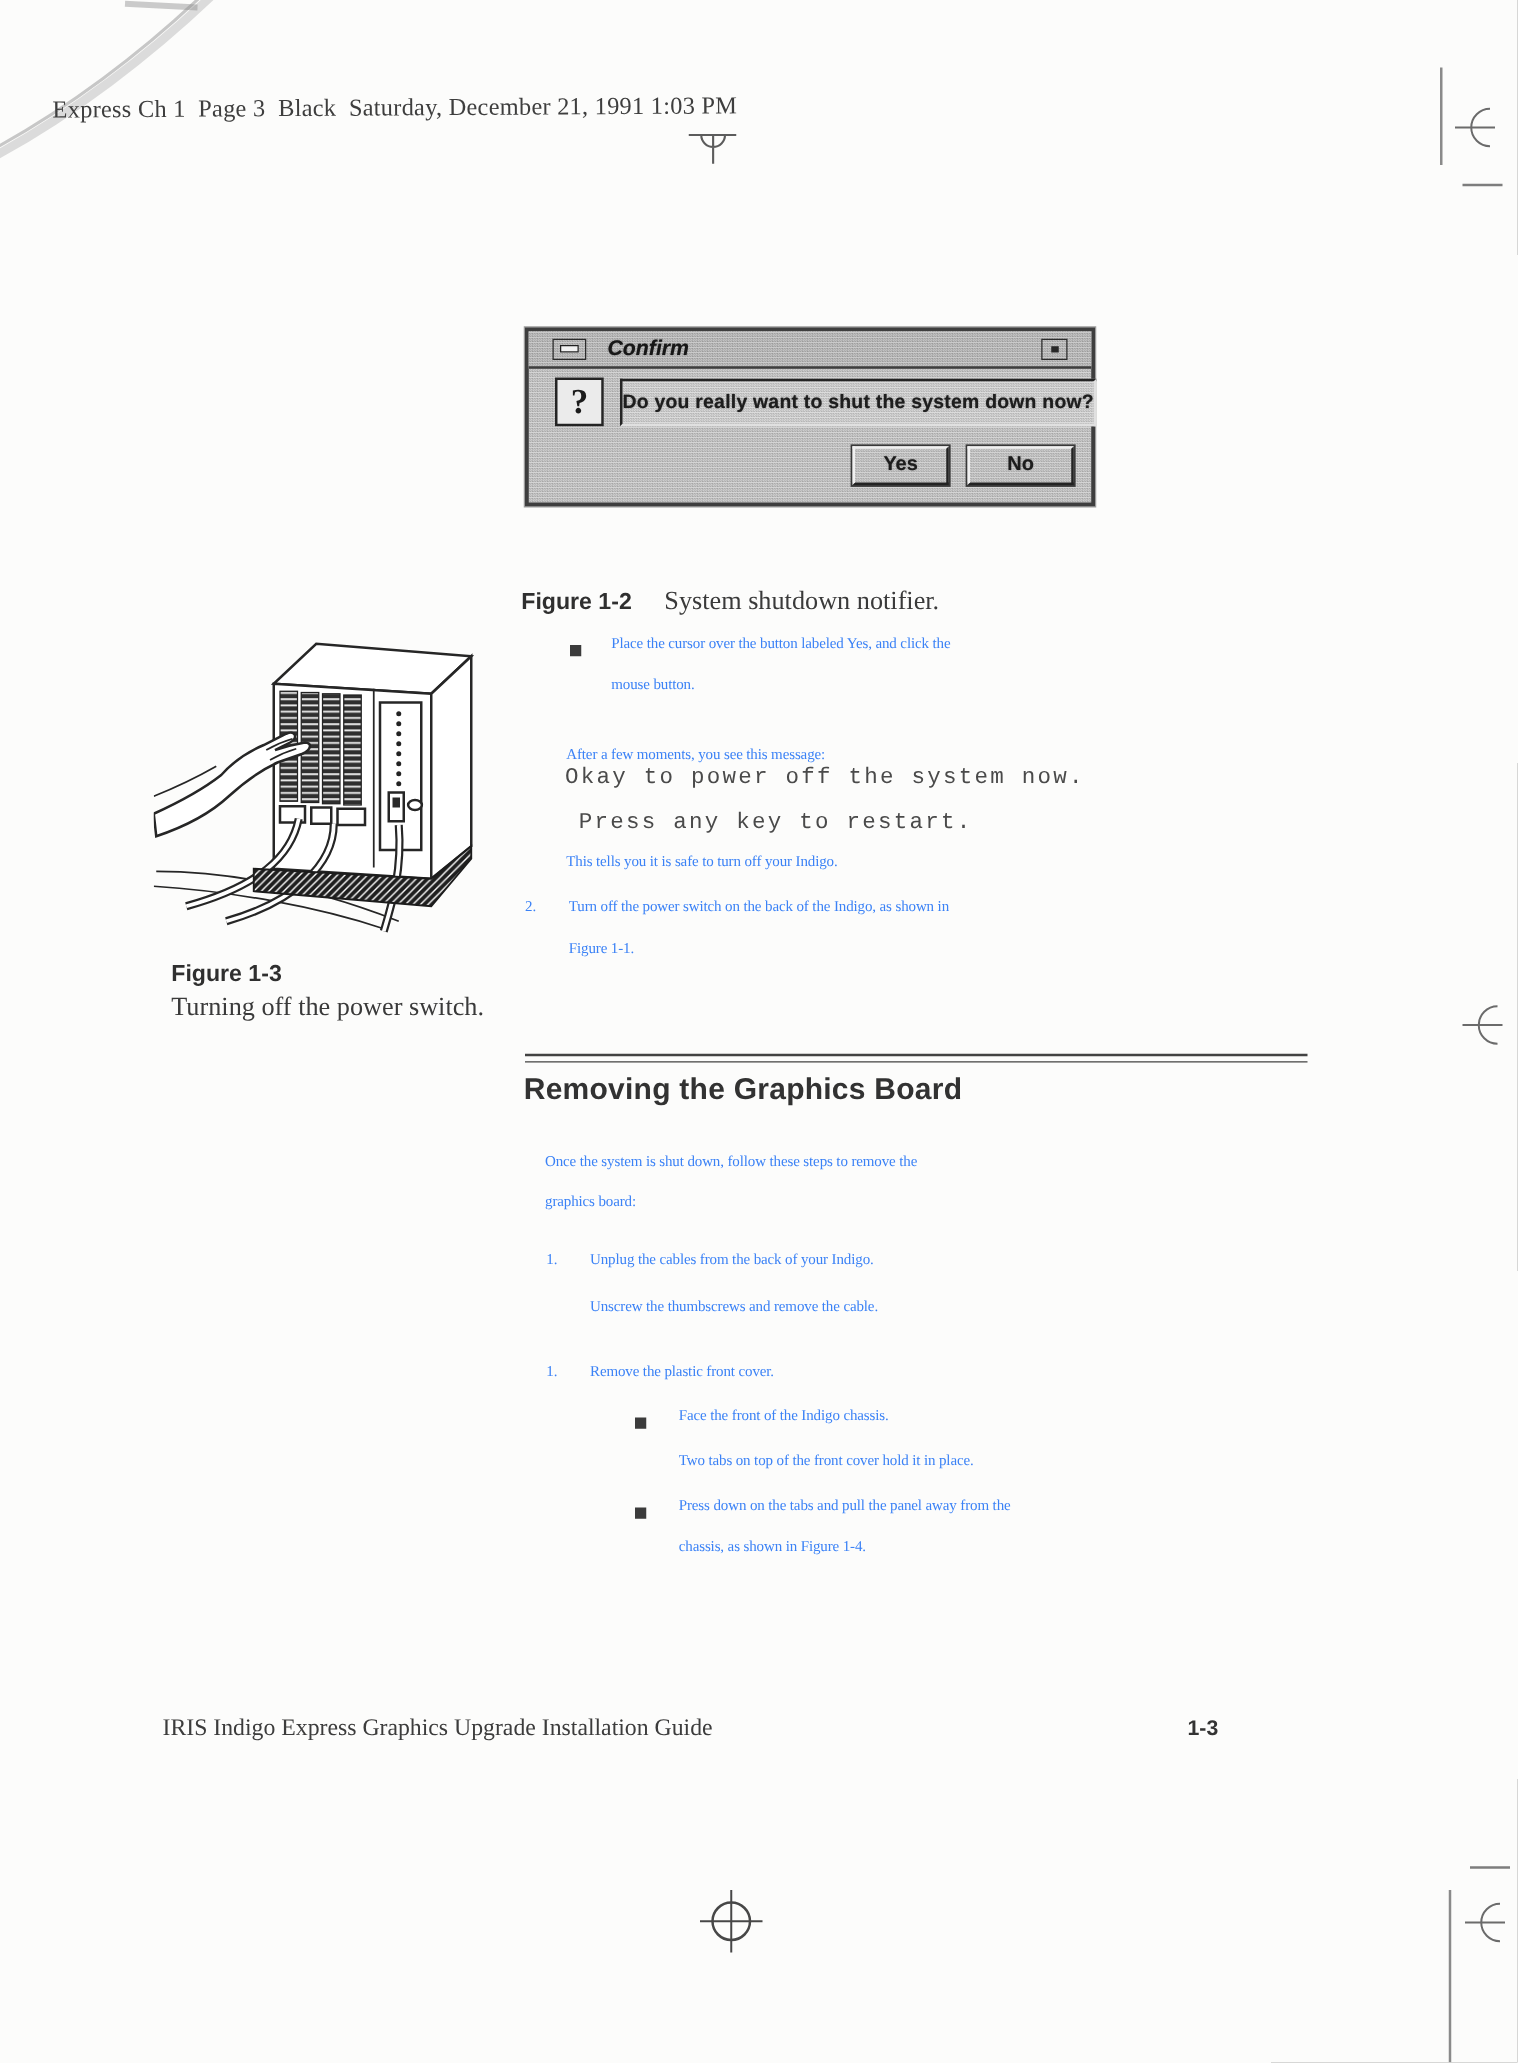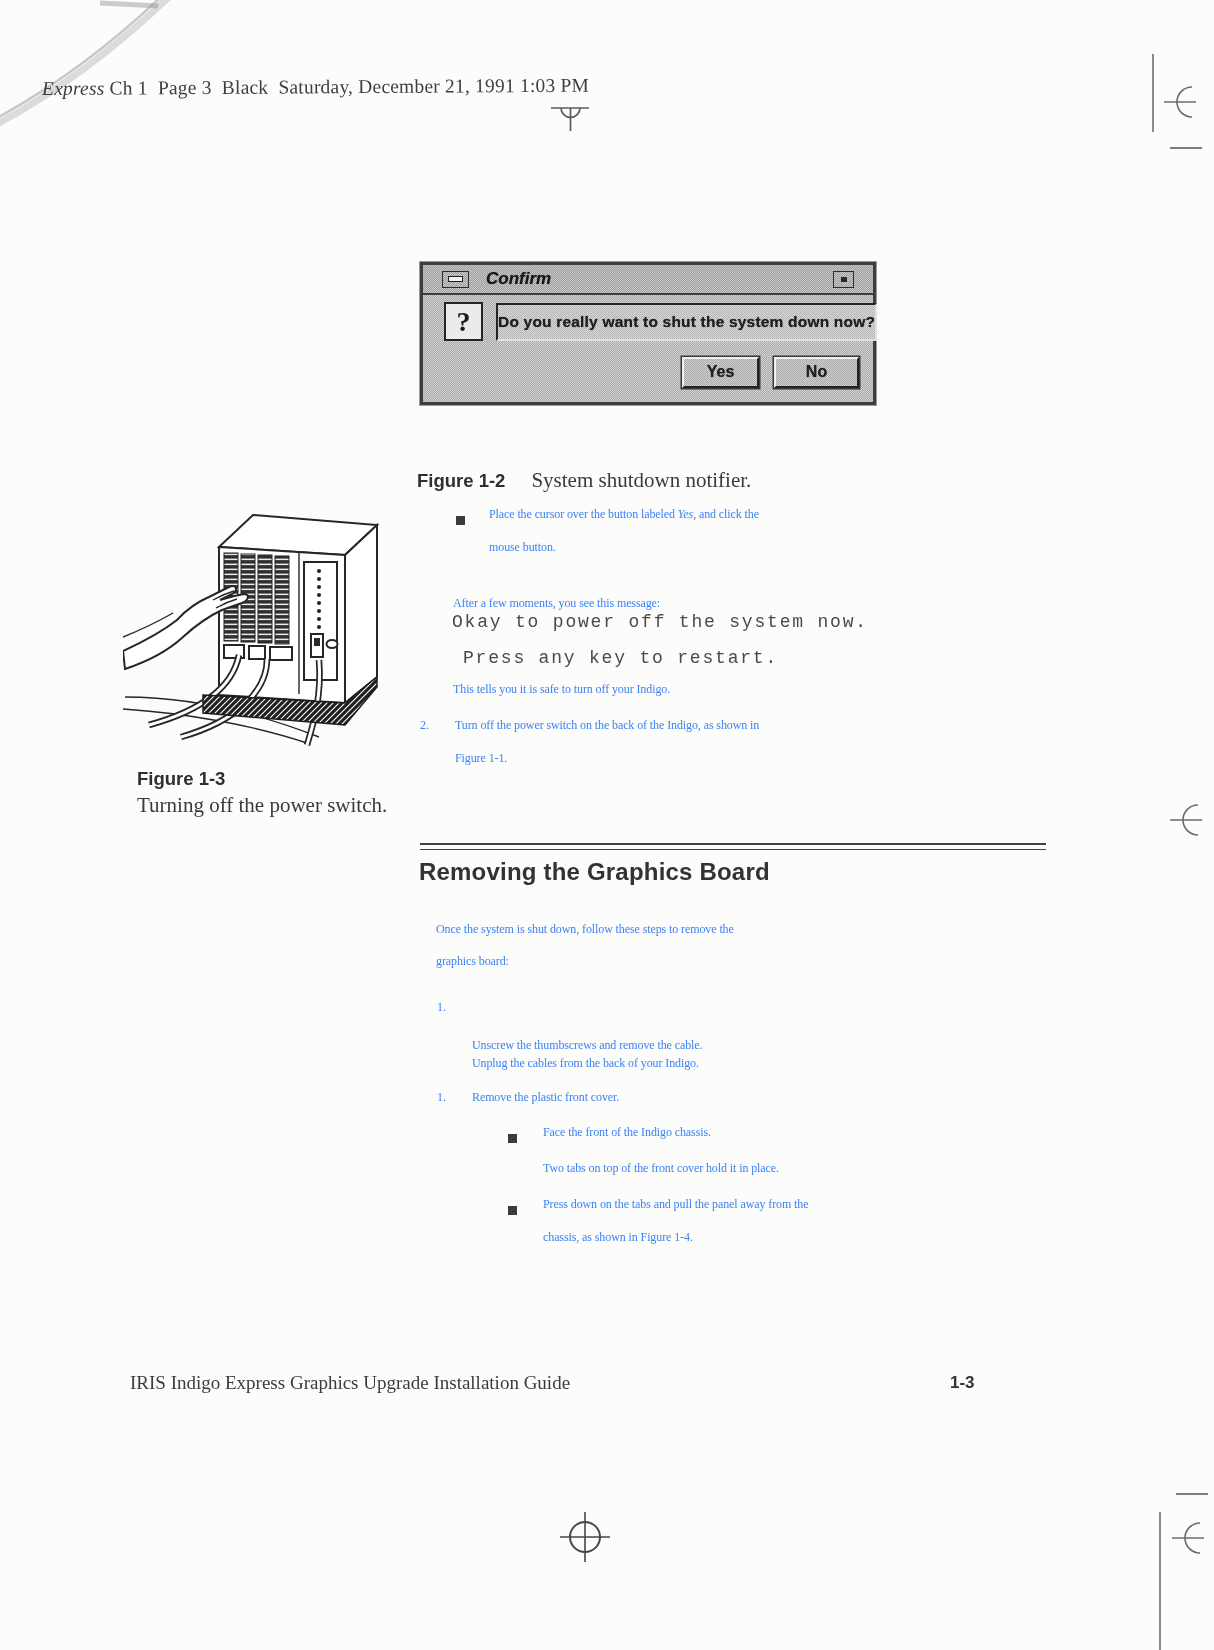--- a/index.html
+++ b/index.html
@@ -1,21 +1,21 @@
 <!DOCTYPE html>
 <html><head>
 <meta charset="utf-8">
 <style>
   *{margin:0;padding:0;box-sizing:border-box;}
   body{background:#9a9a9a;font-family:"Liberation Serif",serif;}
   .page{position:relative;width:1214px;height:1650px;background:#fcfcfb;overflow:hidden;color:#343434;}
   .abs{position:absolute;white-space:pre;}
   .serif{font-family:"Liberation Serif",serif;font-size:12px;letter-spacing:-0.1px;color:#3b82f6;}
   .hdr{font-family:"Liberation Serif",serif;font-size:19.5px;color:#3e3e3e;letter-spacing:.2px;transform:rotate(-0.35deg);transform-origin:left top;}
-  .it{font-style:italic;text-align:right;}
+  .it{text-align:right;}
   .figlabel{font-family:"Liberation Sans",sans-serif;font-weight:700;font-size:18.5px;color:#2f2f2f;}
   .cap{font-family:"Liberation Serif",serif;font-size:21px;color:#3a3a3a;}
   .mono{font-family:"Liberation Mono",monospace;font-size:18px;letter-spacing:1.8px;color:#4a4a4a;}
   .h2{font-family:"Liberation Sans",sans-serif;font-weight:700;font-size:24px;color:#323232;letter-spacing:.2px;}
   .footer-l{font-family:"Liberation Serif",serif;font-size:19px;color:#3c3c3c;}
   .footer-r{font-family:"Liberation Sans",sans-serif;font-weight:700;font-size:17px;color:#333;}
   .bullet-sq{position:absolute;width:9px;height:9px;background:#3b3b3b;}
   .rule{position:absolute;height:7px;border-top:2.5px solid #424242;border-bottom:1.5px solid #424242;}
 
   
@@ -180,21 +180,21 @@
   <div class="abs figlabel" style="left:137px;top:768px;">Figure 1-3</div>
   <div class="abs cap" style="left:137px;top:793px;">Turning off the power switch.</div>
 
   <div class="rule" style="left:420px;top:843px;width:626px;"></div>
   <div class="abs h2" style="left:419px;top:858px;">Removing the Graphics Board</div>
 
   <div class="abs serif" style="left:436px;top:922px;">Once the system is shut down, follow these steps to remove the</div>
   <div class="abs serif" style="left:436px;top:954px;">graphics board:</div>
 
   <div class="abs serif" style="left:437px;top:1000px;">1.</div>
-  <div class="abs serif" style="left:472px;top:1056px;text-align:right;">Unplug the cables from the back of your Indigo.</div>
+  <div class="abs serif" style="left:472px;top:1000px;text-align:right;">Unplug the cables from the back of your Indigo.</div>
   <div class="abs serif" style="left:472px;top:1038px;">Unscrew the thumbscrews and remove the cable.</div>
 
   <div class="abs serif" style="left:437px;top:1090px;">1.</div>
   <div class="abs serif" style="left:472px;top:1090px;">Remove the plastic front cover.</div>
 
   <div class="bullet-sq" style="left:508px;top:1134px;"></div>
   <div class="abs serif" style="left:543px;top:1125px;">Face the front of the Indigo chassis.</div>
 
   <div class="abs serif" style="left:543px;top:1161px;">Two tabs on top of the front cover hold it in place.</div>
 

